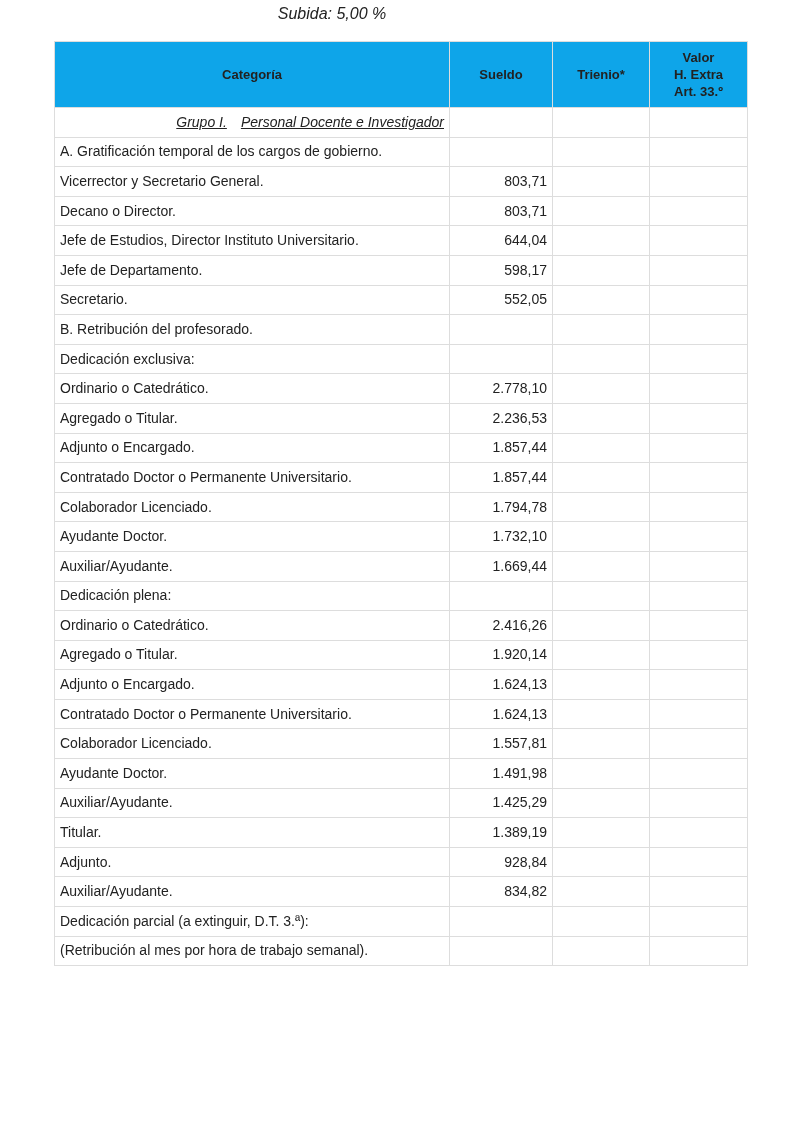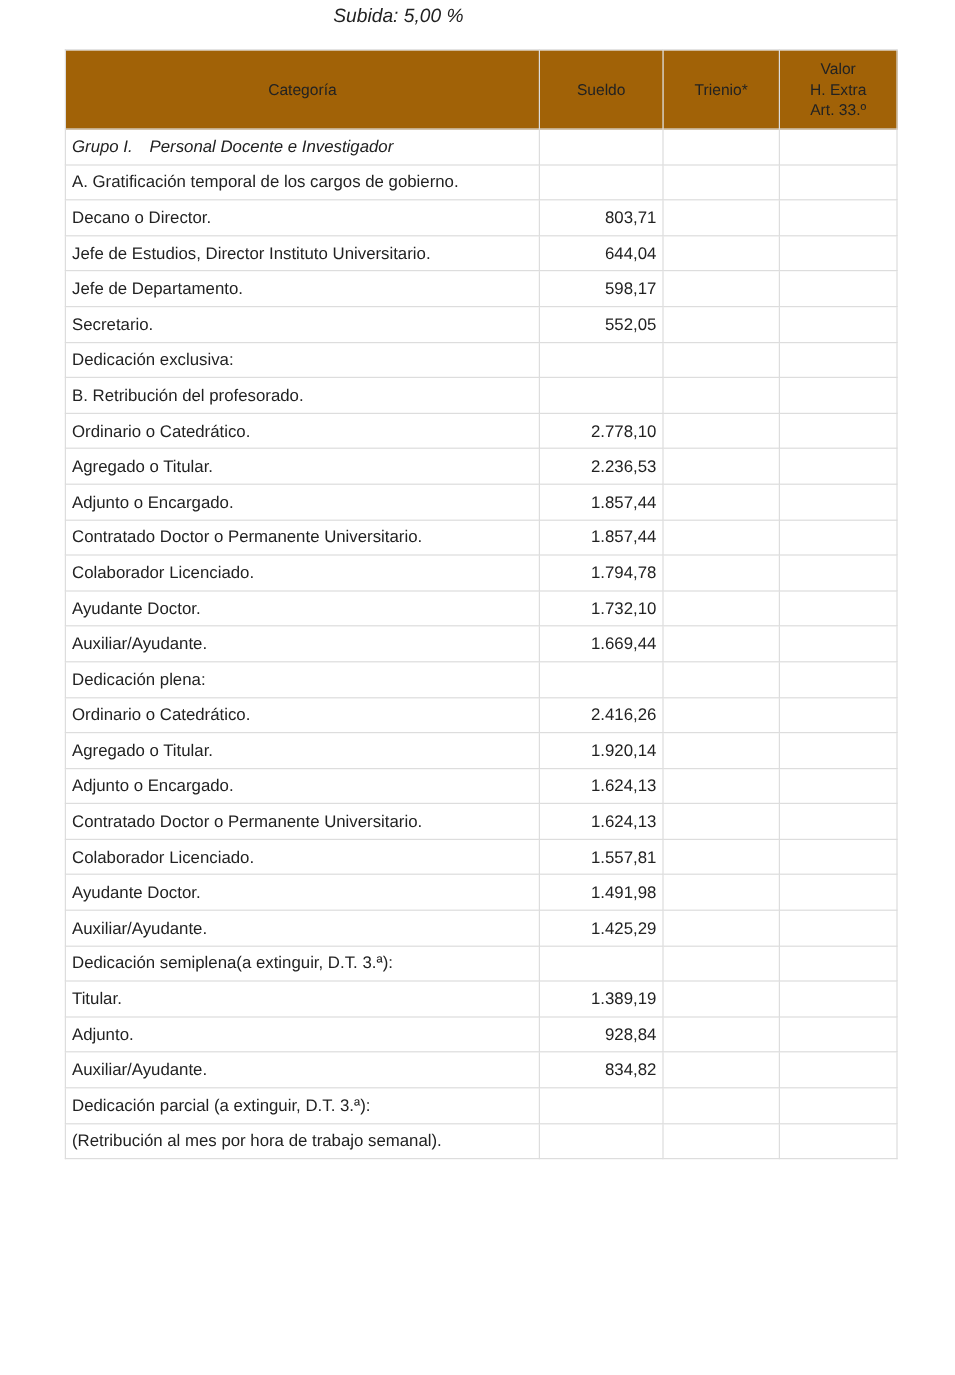--- a/index.html
+++ b/index.html
@@ -4,27 +4,27 @@
   <style>
     html, body { margin: 0; padding: 0; background: #ffffff; }
     body { width: 796px; height: 1146px; position: relative; overflow: hidden;
            font-family: "Liberation Sans", sans-serif; color: #222222; }
     .caption { position: absolute; top: 5px; left: 0; width: 664px; text-align: center;
                font-style: italic; font-size: 16px; color: #222; }
     table.salaries { position: absolute; top: 41px; left: 54px; border-collapse: collapse;
                      table-layout: fixed; width: 693px; }
     table.salaries th, table.salaries td { border: 1px solid #dddddd; padding: 0 5px;
                      font-size: 14px; line-height: 17px; }
-    table.salaries th { background: #a16207; font-weight: normal; font-size: 13px;
+    table.salaries th { background: #0ea5e9; font-weight: bold; font-size: 13px;
                         text-align: center; height: 65px; color: #222; }
     table.salaries td { height: 28.6px; white-space: nowrap; }
     col.c-cat { width: 395px; } col.c-sueldo { width: 103px; }
     col.c-trienio { width: 97px; } col.c-extra { width: 98px; }
     td.num { text-align: right; padding-right: 20px; }
-    td.center { text-align: left; }
+    td.center { text-align: right; text-decoration: underline; }
     td.italic { font-style: italic; }
     .hdr-line { display: block; }
     .gap { display: inline-block; width: 14px; }
   </style>
 </head>
 <body>
 
 <div class="caption">Subida: 5,00 %</div>
 
 <table class="salaries">
@@ -55,20 +55,26 @@
       <td></td>
       <td></td>
     </tr>
   <tr>
         <td>A. Gratificación temporal de los cargos de gobierno.</td>
         <td class="num"></td>
         <td class="num"></td>
         <td class="num"></td>
       </tr>
       <tr>
+        <td>Vicerrector y Secretario General.</td>
+        <td class="num">803,71</td>
+        <td class="num"></td>
+        <td class="num"></td>
+      </tr>
+      <tr>
         <td>Decano o Director.</td>
         <td class="num">803,71</td>
         <td class="num"></td>
         <td class="num"></td>
       </tr>
       <tr>
         <td>Jefe de Estudios, Director Instituto Universitario.</td>
         <td class="num">644,04</td>
         <td class="num"></td>
         <td class="num"></td>
@@ -79,27 +85,27 @@
         <td class="num"></td>
         <td class="num"></td>
       </tr>
       <tr>
         <td>Secretario.</td>
         <td class="num">552,05</td>
         <td class="num"></td>
         <td class="num"></td>
       </tr>
       <tr>
+        <td>B. Retribución del profesorado.</td>
+        <td class="num"></td>
+        <td class="num"></td>
+        <td class="num"></td>
+      </tr>
+      <tr>
         <td>Dedicación exclusiva:</td>
-        <td class="num"></td>
-        <td class="num"></td>
-        <td class="num"></td>
-      </tr>
-      <tr>
-        <td>B. Retribución del profesorado.</td>
         <td class="num"></td>
         <td class="num"></td>
         <td class="num"></td>
       </tr>
       <tr>
         <td>Ordinario o Catedrático.</td>
         <td class="num">2.778,10</td>
         <td class="num"></td>
         <td class="num"></td>
       </tr>
@@ -177,26 +183,20 @@
       </tr>
       <tr>
         <td>Ayudante Doctor.</td>
         <td class="num">1.491,98</td>
         <td class="num"></td>
         <td class="num"></td>
       </tr>
       <tr>
         <td>Auxiliar/Ayudante.</td>
         <td class="num">1.425,29</td>
-        <td class="num"></td>
-        <td class="num"></td>
-      </tr>
-      <tr>
-        <td>Dedicación semiplena(a extinguir, D.T. 3.ª):</td>
-        <td class="num"></td>
         <td class="num"></td>
         <td class="num"></td>
       </tr>
       <tr>
         <td>Titular.</td>
         <td class="num">1.389,19</td>
         <td class="num"></td>
         <td class="num"></td>
       </tr>
       <tr>

